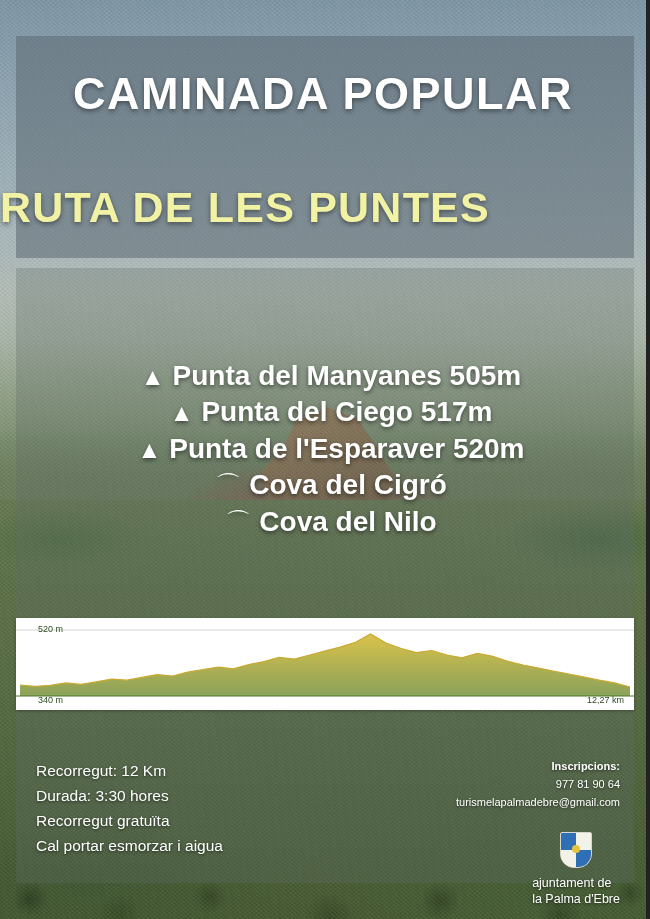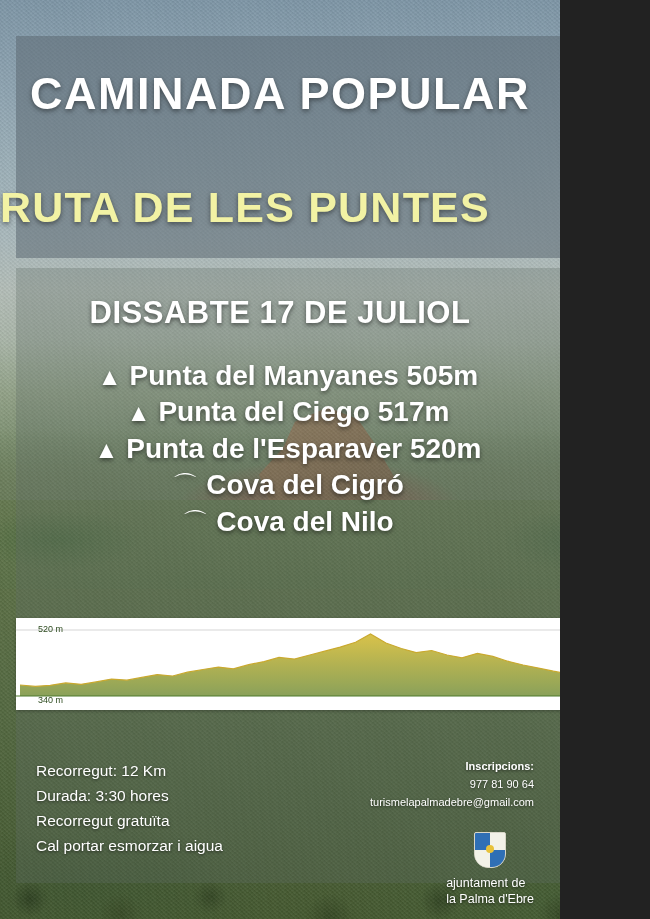--- a/index.html
+++ b/index.html
@@ -5,21 +5,21 @@
   html, body {
     margin: 0;
     padding: 0;
     background: #222;
   }
   body {
     font-family: "Liberation Sans", sans-serif;
   }
   .poster {
     position: relative;
-    width: 560px;
+    width: 646px;
     height: 919px;
     overflow: hidden;
     background: #6d28d9;
   }
   
   .bg-sky {
     position: absolute;
     left: 0; top: 0; right: 0;
     height: 500px;
     background:
@@ -234,21 +234,20 @@
   <div class="bg-mid"></div>
   <div class="bg-fore"></div>
   <div class="bg-shrubs"></div>
   <div class="bg-noise"></div>
 
   <div class="panel-top"></div>
   <div class="panel-body"></div>
 
   <div class="title-main">CAMINADA POPULAR</div>
   <div class="title-sub">RUTA DE LES PUNTES</div>
-  <div class="date-line">DISSABTE 17 DE JULIOL</div>
 
   <div class="points">
     <div class="point-row">
       <span class="gl tri">▲</span><span>Punta del Manyanes 505m</span>
     </div>
     <div class="point-row">
       <span class="gl tri">▲</span><span>Punta del Ciego 517m</span>
     </div>
     <div class="point-row">
       <span class="gl tri">▲</span><span>Punta de l'Esparaver 520m</span>

